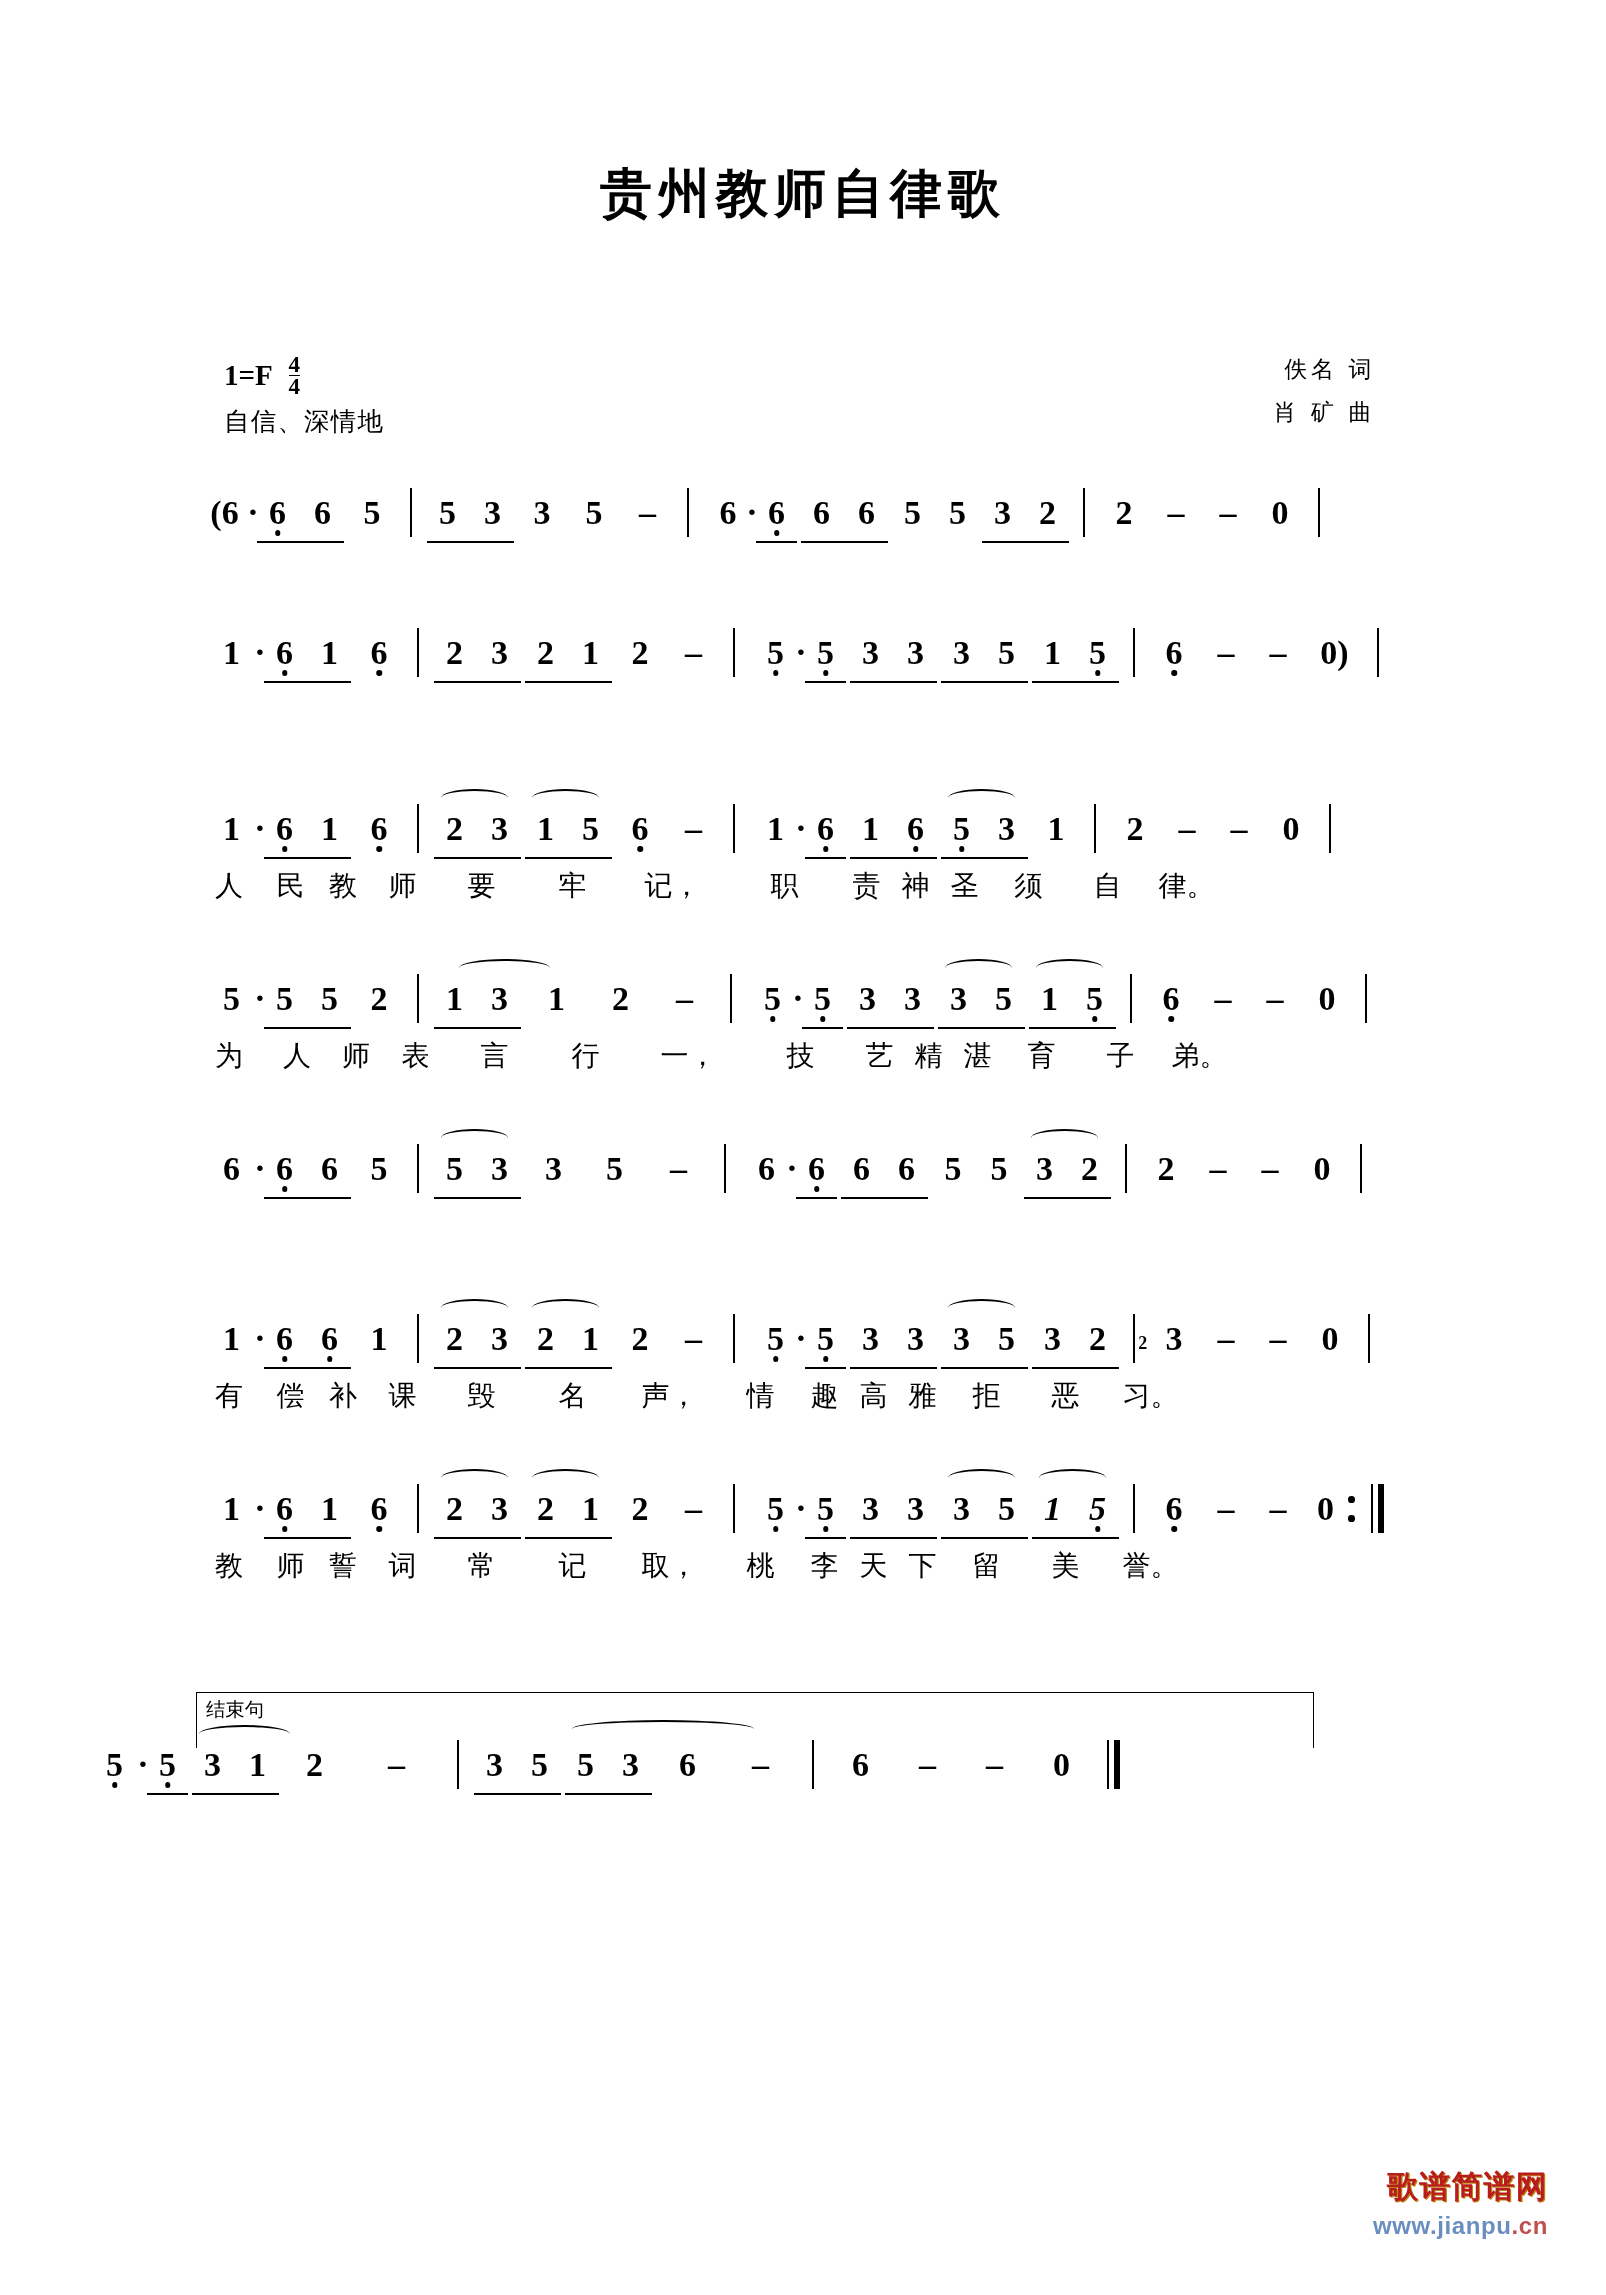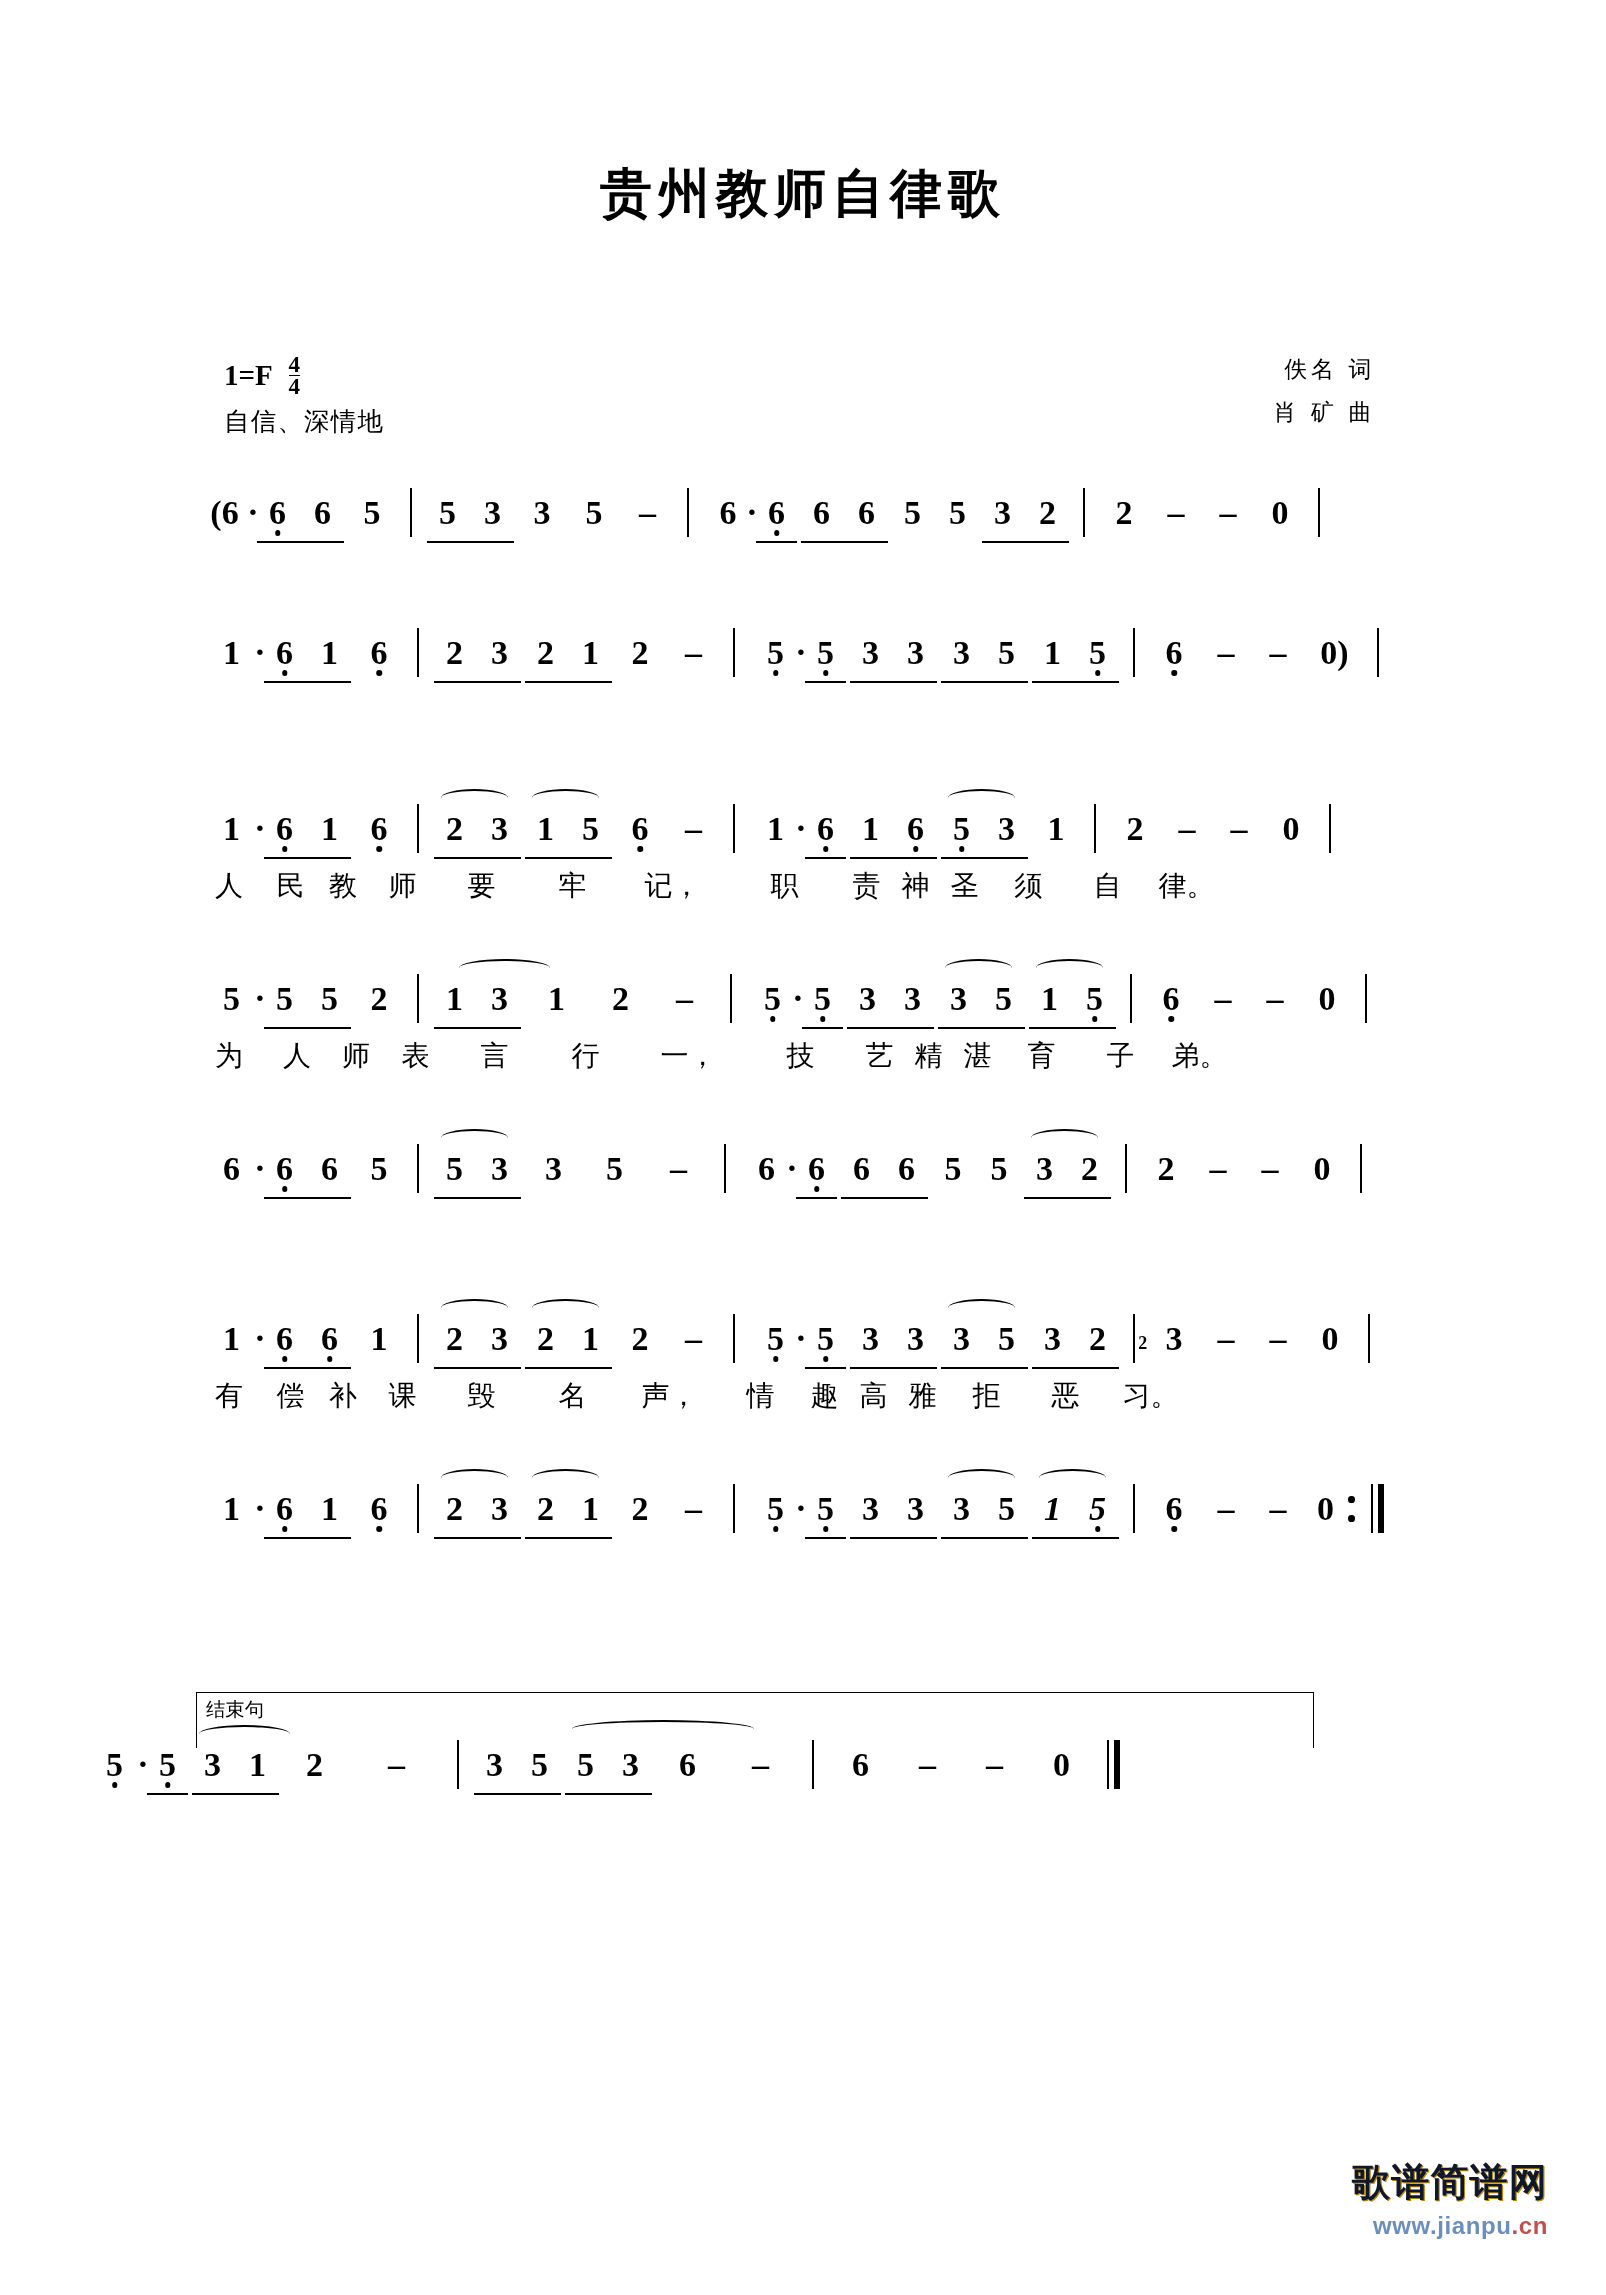--- a/index.html
+++ b/index.html
@@ -230,23 +230,23 @@
   }
   .watermark {
     position: absolute;
     right: 58px;
     bottom: 55px;
     text-align: right;
     user-select: none;
   }
   .wm-main {
     font-family: "DejaVu Serif", serif;
-    font-size: 38px;
-    font-weight: 700;
-    color: #0f172a;
+    font-size: 31px;
+    font-weight: 700;
+    color: #b91c1c;
     letter-spacing: 1.2px;
     text-shadow: 1.2px 1.2px 0 #b8860b;
   }
   .wm-sub {
     font-family: "Liberation Sans", sans-serif;
     font-size: 24px;
     font-weight: 700;
     color: #6a8fbf;
     letter-spacing: 0.6px;
     margin-top: 3.6px;
@@ -597,20 +597,36 @@
           <span class="n" style="width:45px;">1</span><span class="n dot-low" style="width:45px;">5</span>
         </span>
         <span class="bar"></span>
         <span class="n dot-low" style="width:52px;">6</span>
         <span class="n" style="width:52px;">–</span>
         <span class="n" style="width:52px;">–</span>
         <span class="n" style="width:43px;">0</span>
         <span class="repeat-dots"></span>
         <span class="bar repeat-end"></span>
       </div>
+      <div class="lyrics-row" style="padding-left:194px;">
+        <span class="ly" style="width:70px;">教</span>
+        <span class="ly" style="width:53px;">师</span>
+        <span class="ly" style="width:52px;">誓</span>
+        <span class="ly" style="width:67px;">词</span>
+        <span class="ly" style="width:91px;">常</span>
+        <span class="ly" style="width:91px;">记</span>
+        <span class="ly" style="width:103px;">取，</span>
+        <span class="ly" style="width:79px;">桃</span>
+        <span class="ly" style="width:49px;">李</span>
+        <span class="ly" style="width:49px;">天</span>
+        <span class="ly" style="width:49px;">下</span>
+        <span class="ly" style="width:79px;">留</span>
+        <span class="ly" style="width:79px;">美</span>
+        <span class="ly" style="width:91px;">誉。</span>
+      </div>
     </div>
 
     <div class="system with-lyrics" style="height:182px; margin-top:36px;">
       <div class="ending-box" style="left:196px; top:0; width:1118px; height:56px;"></div>
       <div class="ending-label" style="left:201px; top:1.2px;">结束句</div>
       <div class="notes-row" style="padding-left:84px; padding-top:44px;">
         <span class="n dotted dot-low" style="width:61px;">5</span>
         <span class="beam" style="width:45px;">
           <span class="n dot-low" style="width:45px;">5</span>
         </span>

